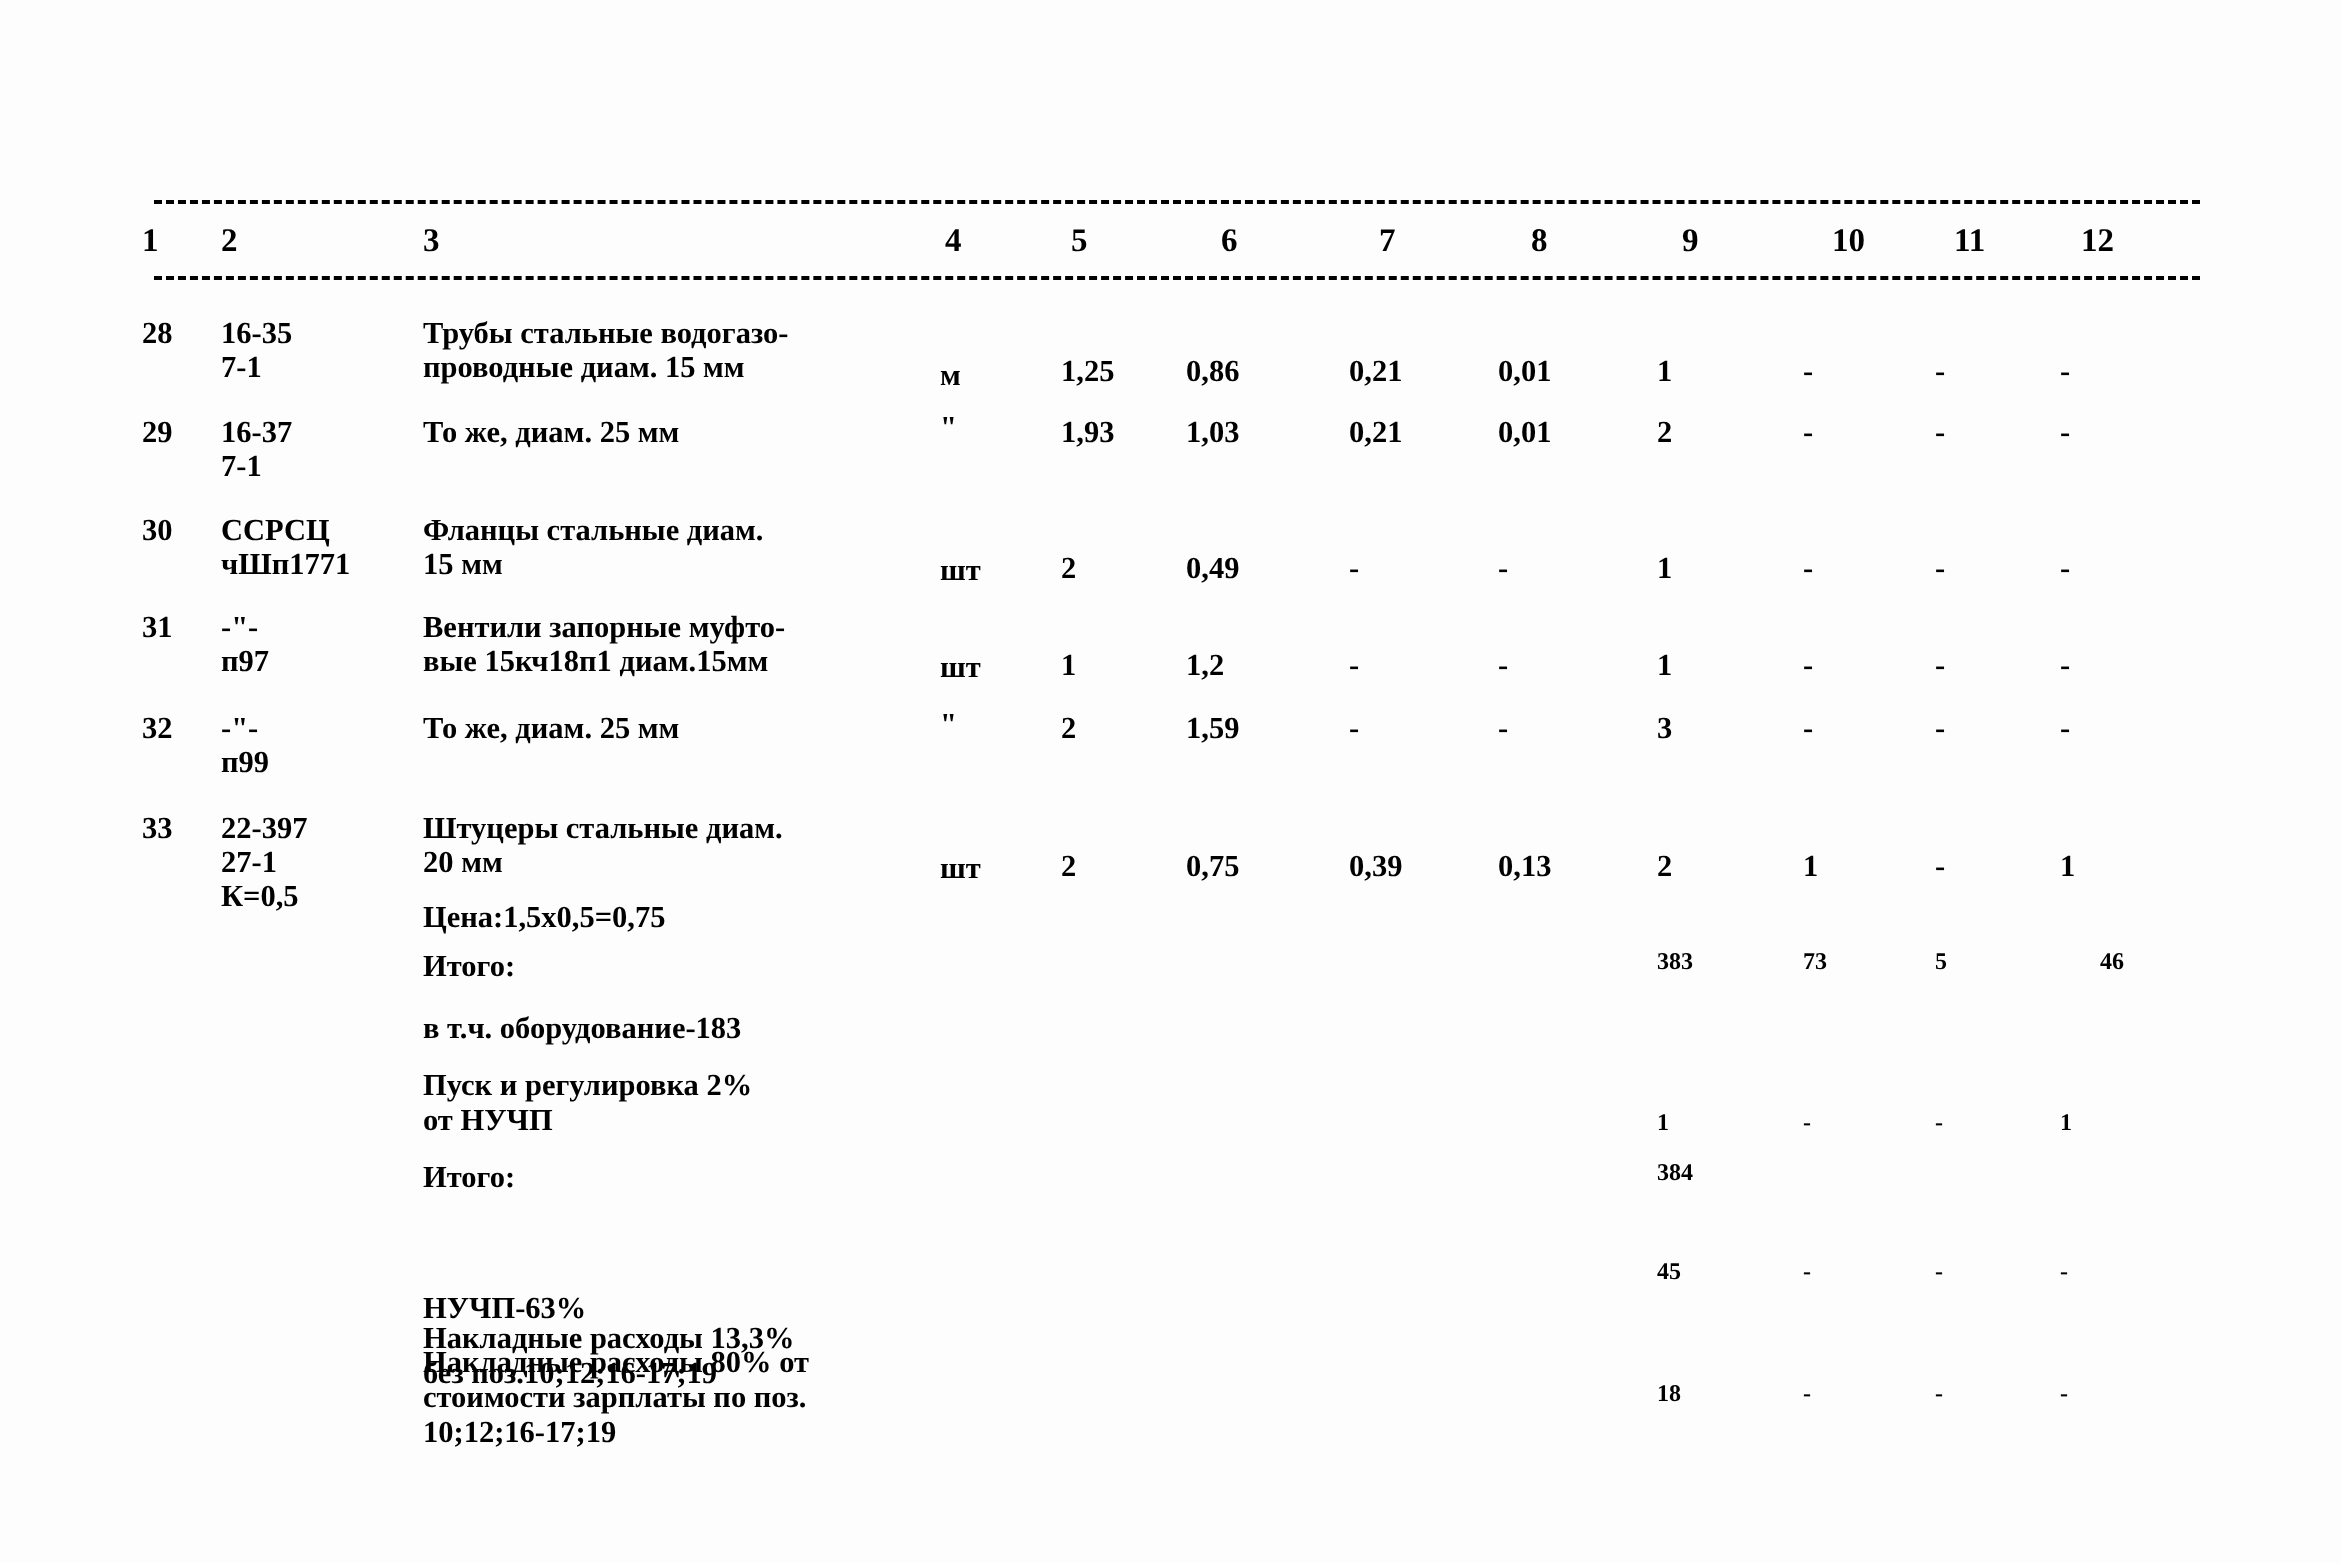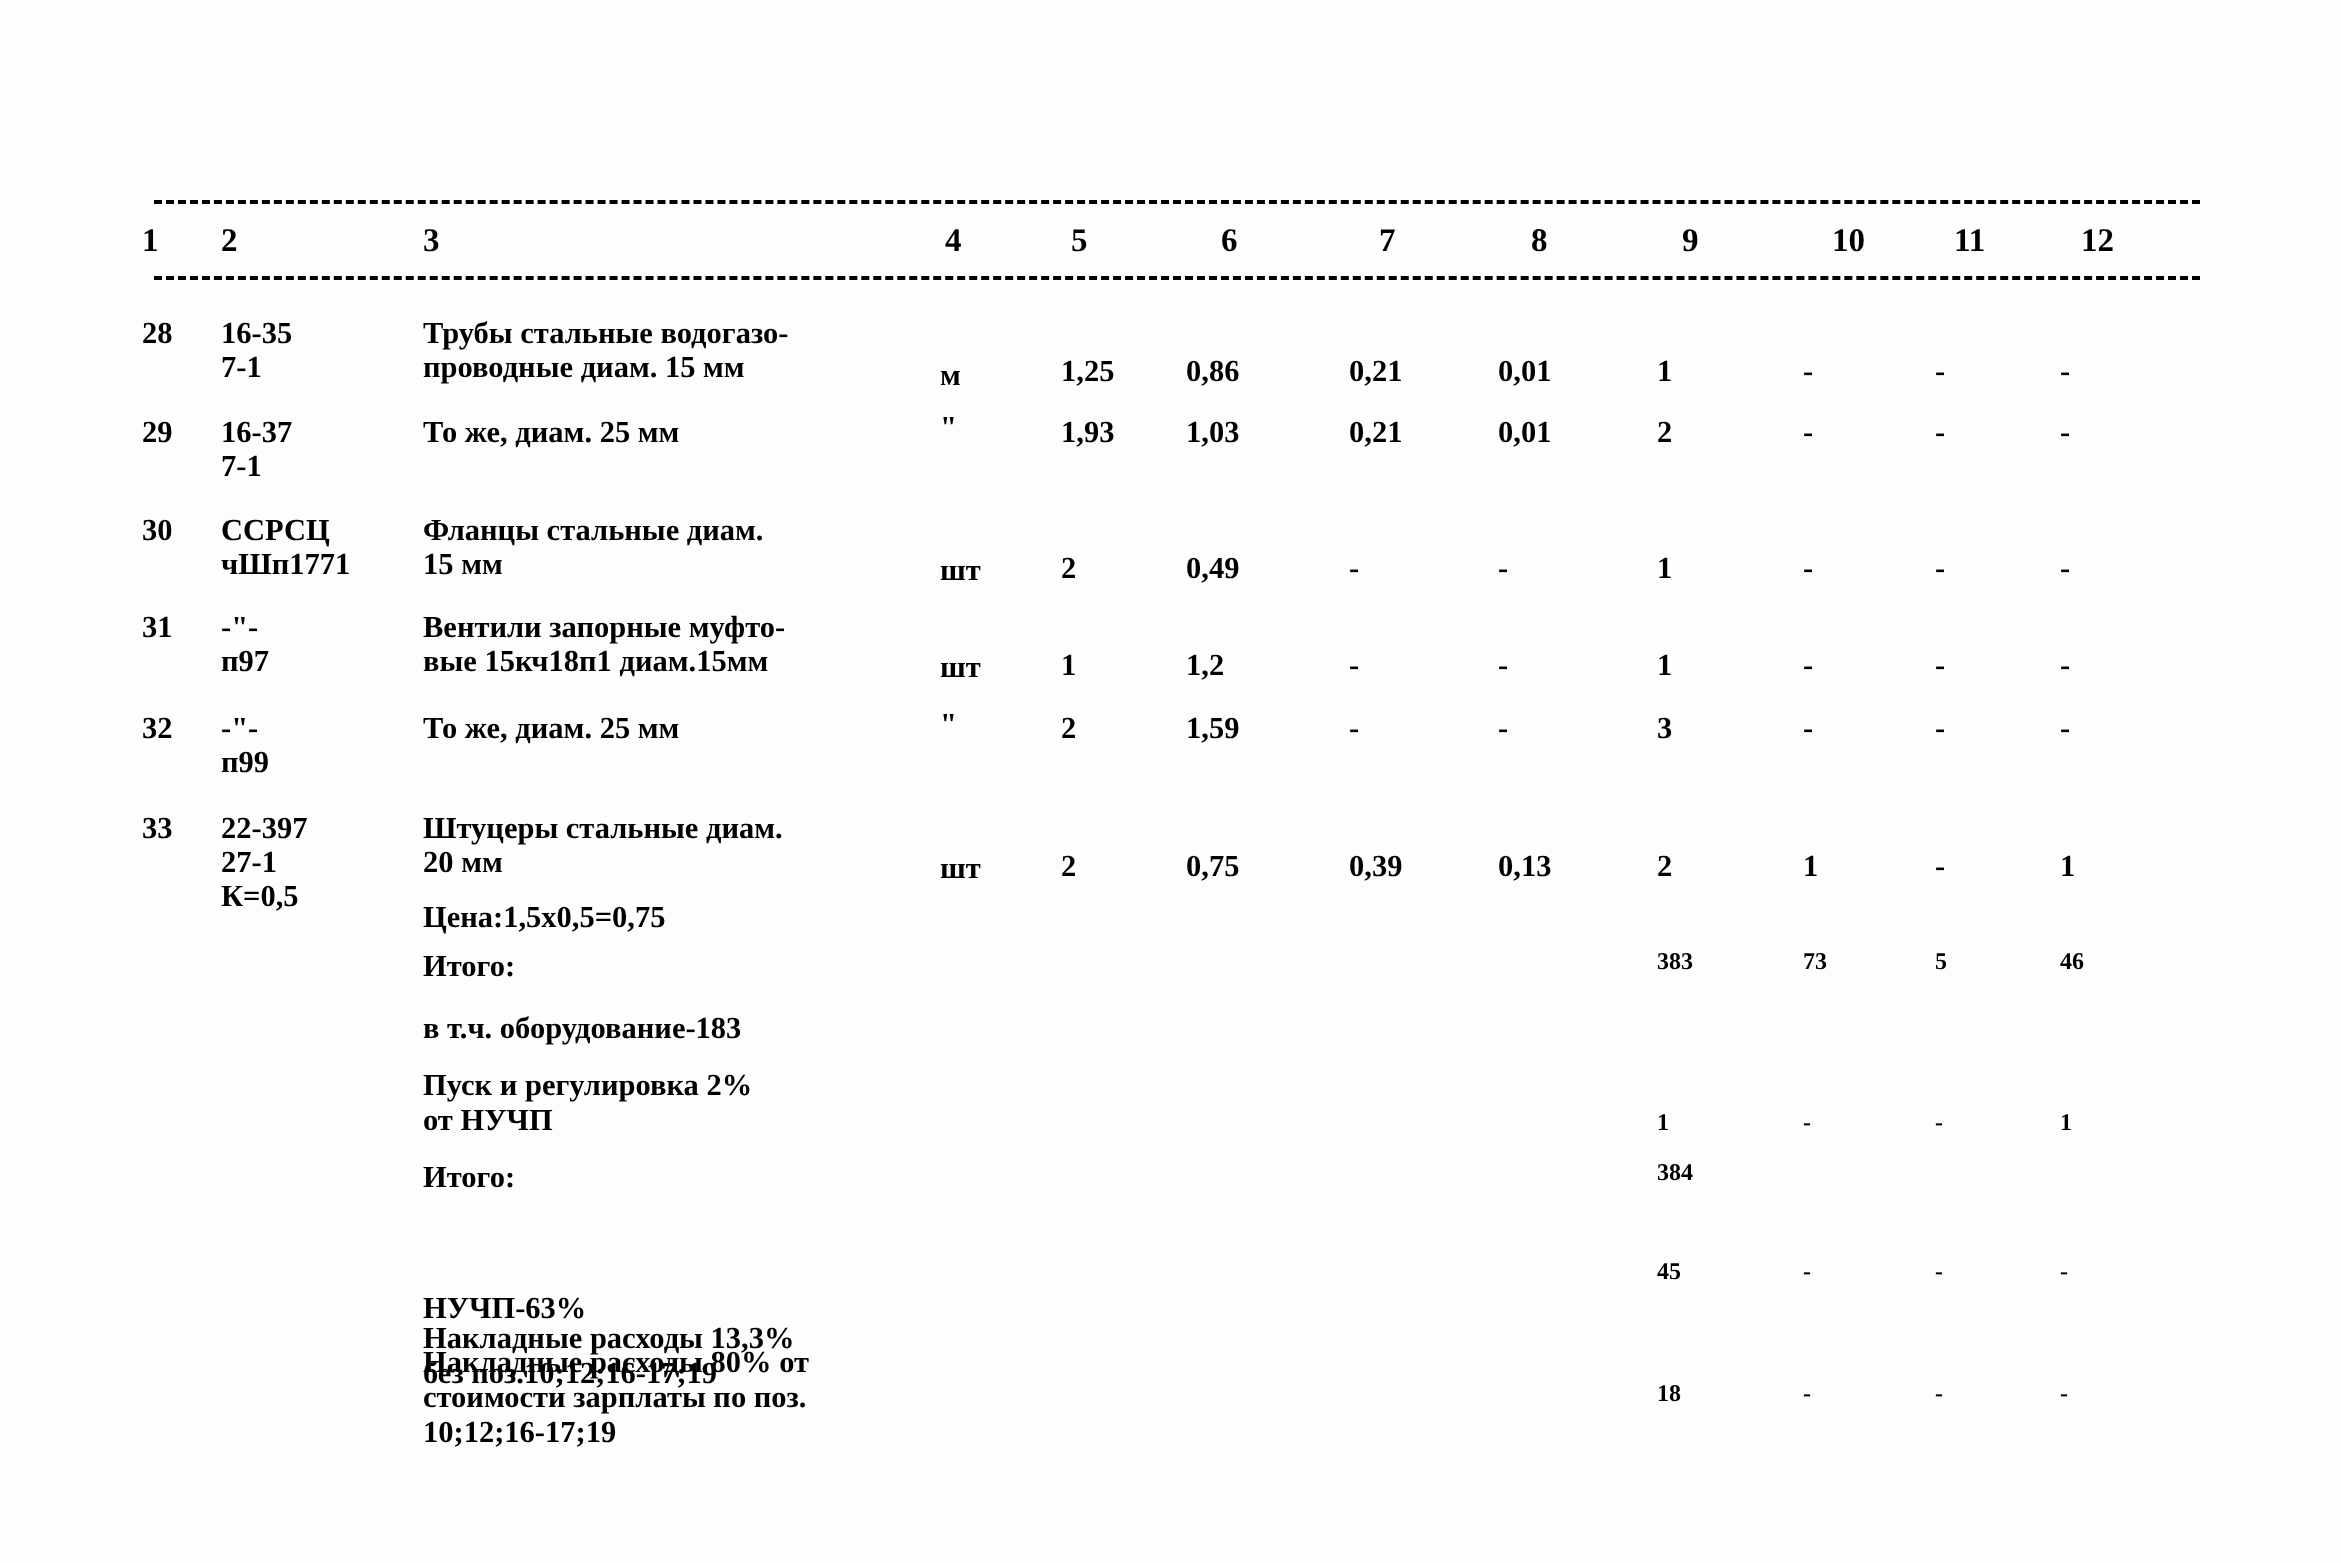--- a/index.html
+++ b/index.html
@@ -278,21 +278,21 @@
     </div>
 
   </div>
 
   <div class="summary">
 
     <div class="sum-label" style="top:949px;">Итого:</div>
     <div class="sum-val c9" style="top:949px;">383</div>
     <div class="sum-val c10" style="top:949px;">73</div>
     <div class="sum-val c11" style="top:949px;">5</div>
-    <div class="sum-val c12" style="top:949px;">46</div>
+    <div class="sum-val c12" style="top:949px;text-align:center;">46</div>
 
     <div class="sum-label" style="top:1011px;">в т.ч. оборудование-183</div>
 
     <div class="sum-label" style="top:1068px;">Пуск и регулировка 2%
 от НУЧП</div>
     <div class="sum-val c9" style="top:1110px;">1</div>
     <div class="sum-val c10" style="top:1110px;">-</div>
     <div class="sum-val c11" style="top:1110px;">-</div>
     <div class="sum-val c12" style="top:1110px;">1</div>
 

